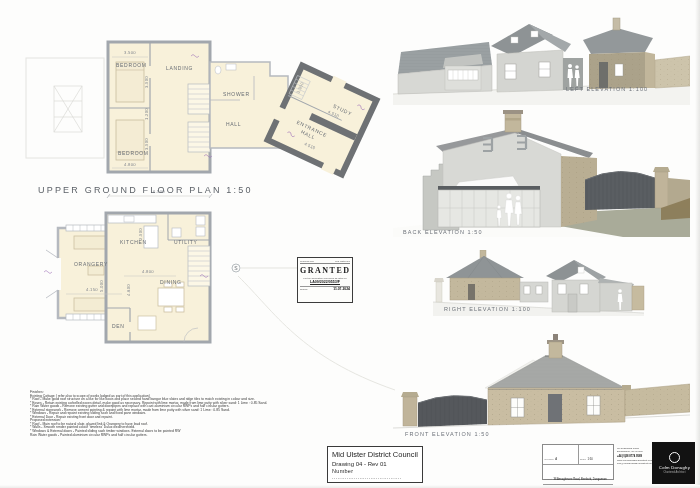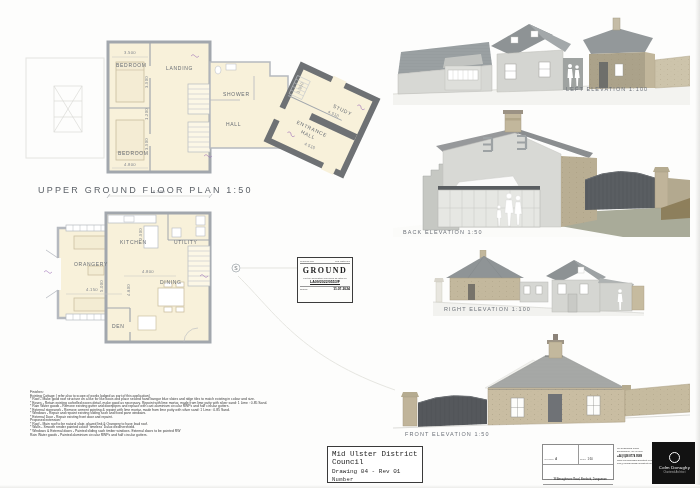--- a/index.html
+++ b/index.html
@@ -22,21 +22,21 @@
          background:#fdfdfb;box-sizing:border-box;padding:1.5px 2px;text-align:center;}
   #stamp .s-top{display:flex;justify-content:space-between;font-size:2.4px;color:#555;border-bottom:.5px solid #888;padding-bottom:.5px;}
   #stamp .s-granted{font-family:"Liberation Serif",serif;font-weight:bold;font-size:8px;letter-spacing:1.5px;color:#1d1d1d;margin-top:2px;}
   #stamp .s-sub{font-size:2.4px;color:#555;margin-top:1.5px;}
   #stamp .s-ref{font-size:3.6px;font-weight:bold;color:#222;text-decoration:underline;margin-top:.5px;}
   #stamp .s-bot{display:flex;justify-content:space-between;align-items:flex-end;margin-top:1.5px;border-top:.5px solid #999;padding-top:.5px;}
   #stamp .s-sig{font-size:2.4px;color:#555;}
   #stamp .s-date{font-size:3.4px;font-weight:bold;color:#111;}
   
   #council{position:absolute;left:327px;top:446px;width:96px;height:37px;border:1px solid #3a3a3a;
-           background:#fff;box-sizing:border-box;padding:3px 4px;font-family:Liberation Mono, monospace;}
+           background:#fff;box-sizing:border-box;padding:3px 4px;font-family:Liberation Sans, sans-serif;}
   #council .c1{font-size:7.5px;color:#1e1e1e;}
   #council .c2{font-size:6px;color:#2a2a2a;margin-top:1.5px;}
   #council .c3{font-size:5.5px;color:#2a2a2a;margin-top:1.5px;letter-spacing:.3px;}
   
   #tblock{position:absolute;left:542px;top:444px;width:72px;height:36px;border:.5px solid #8a8a8a;
           box-sizing:border-box;background:#fff;display:flex;flex-direction:column;}
   .tb-row{flex:1;display:flex;border-bottom:.5px solid #9a9a9a;}
   .tb-row:last-child{border-bottom:none;}
   .tb-cell{flex:1;padding:.5px 1.5px;overflow:hidden;white-space:nowrap;}
   .tb-cell + .tb-cell{border-left:.5px solid #9a9a9a;}
@@ -388,21 +388,21 @@
 
     <path d="M0 100 L95 97 M232 90 L297 87" stroke="#cfcfca" stroke-width=".7" fill="none"></path>
   </svg>
   <div class="elev-label" style="left:405px;top:431px">FRONT ELEVATION 1:50</div>
 
   <div id="stamp">
     <div class="s-top">
       <span>Planning Ref</span>
       <span>Mid Ulster DC</span>
     </div>
-    <div class="s-granted">GROUND</div>
+    <div class="s-granted">GRANTED</div>
     <div class="s-sub">For the application and plans as listed on</div>
     <div class="s-ref">LA09/2022/0553/F</div>
     <div class="s-bot">
       <span class="s-sig">Signed</span>
       <span class="s-date">11.07.2024</span>
     </div>
   </div>
 
   <div id="notes">
       <div>Finishes:</div>

